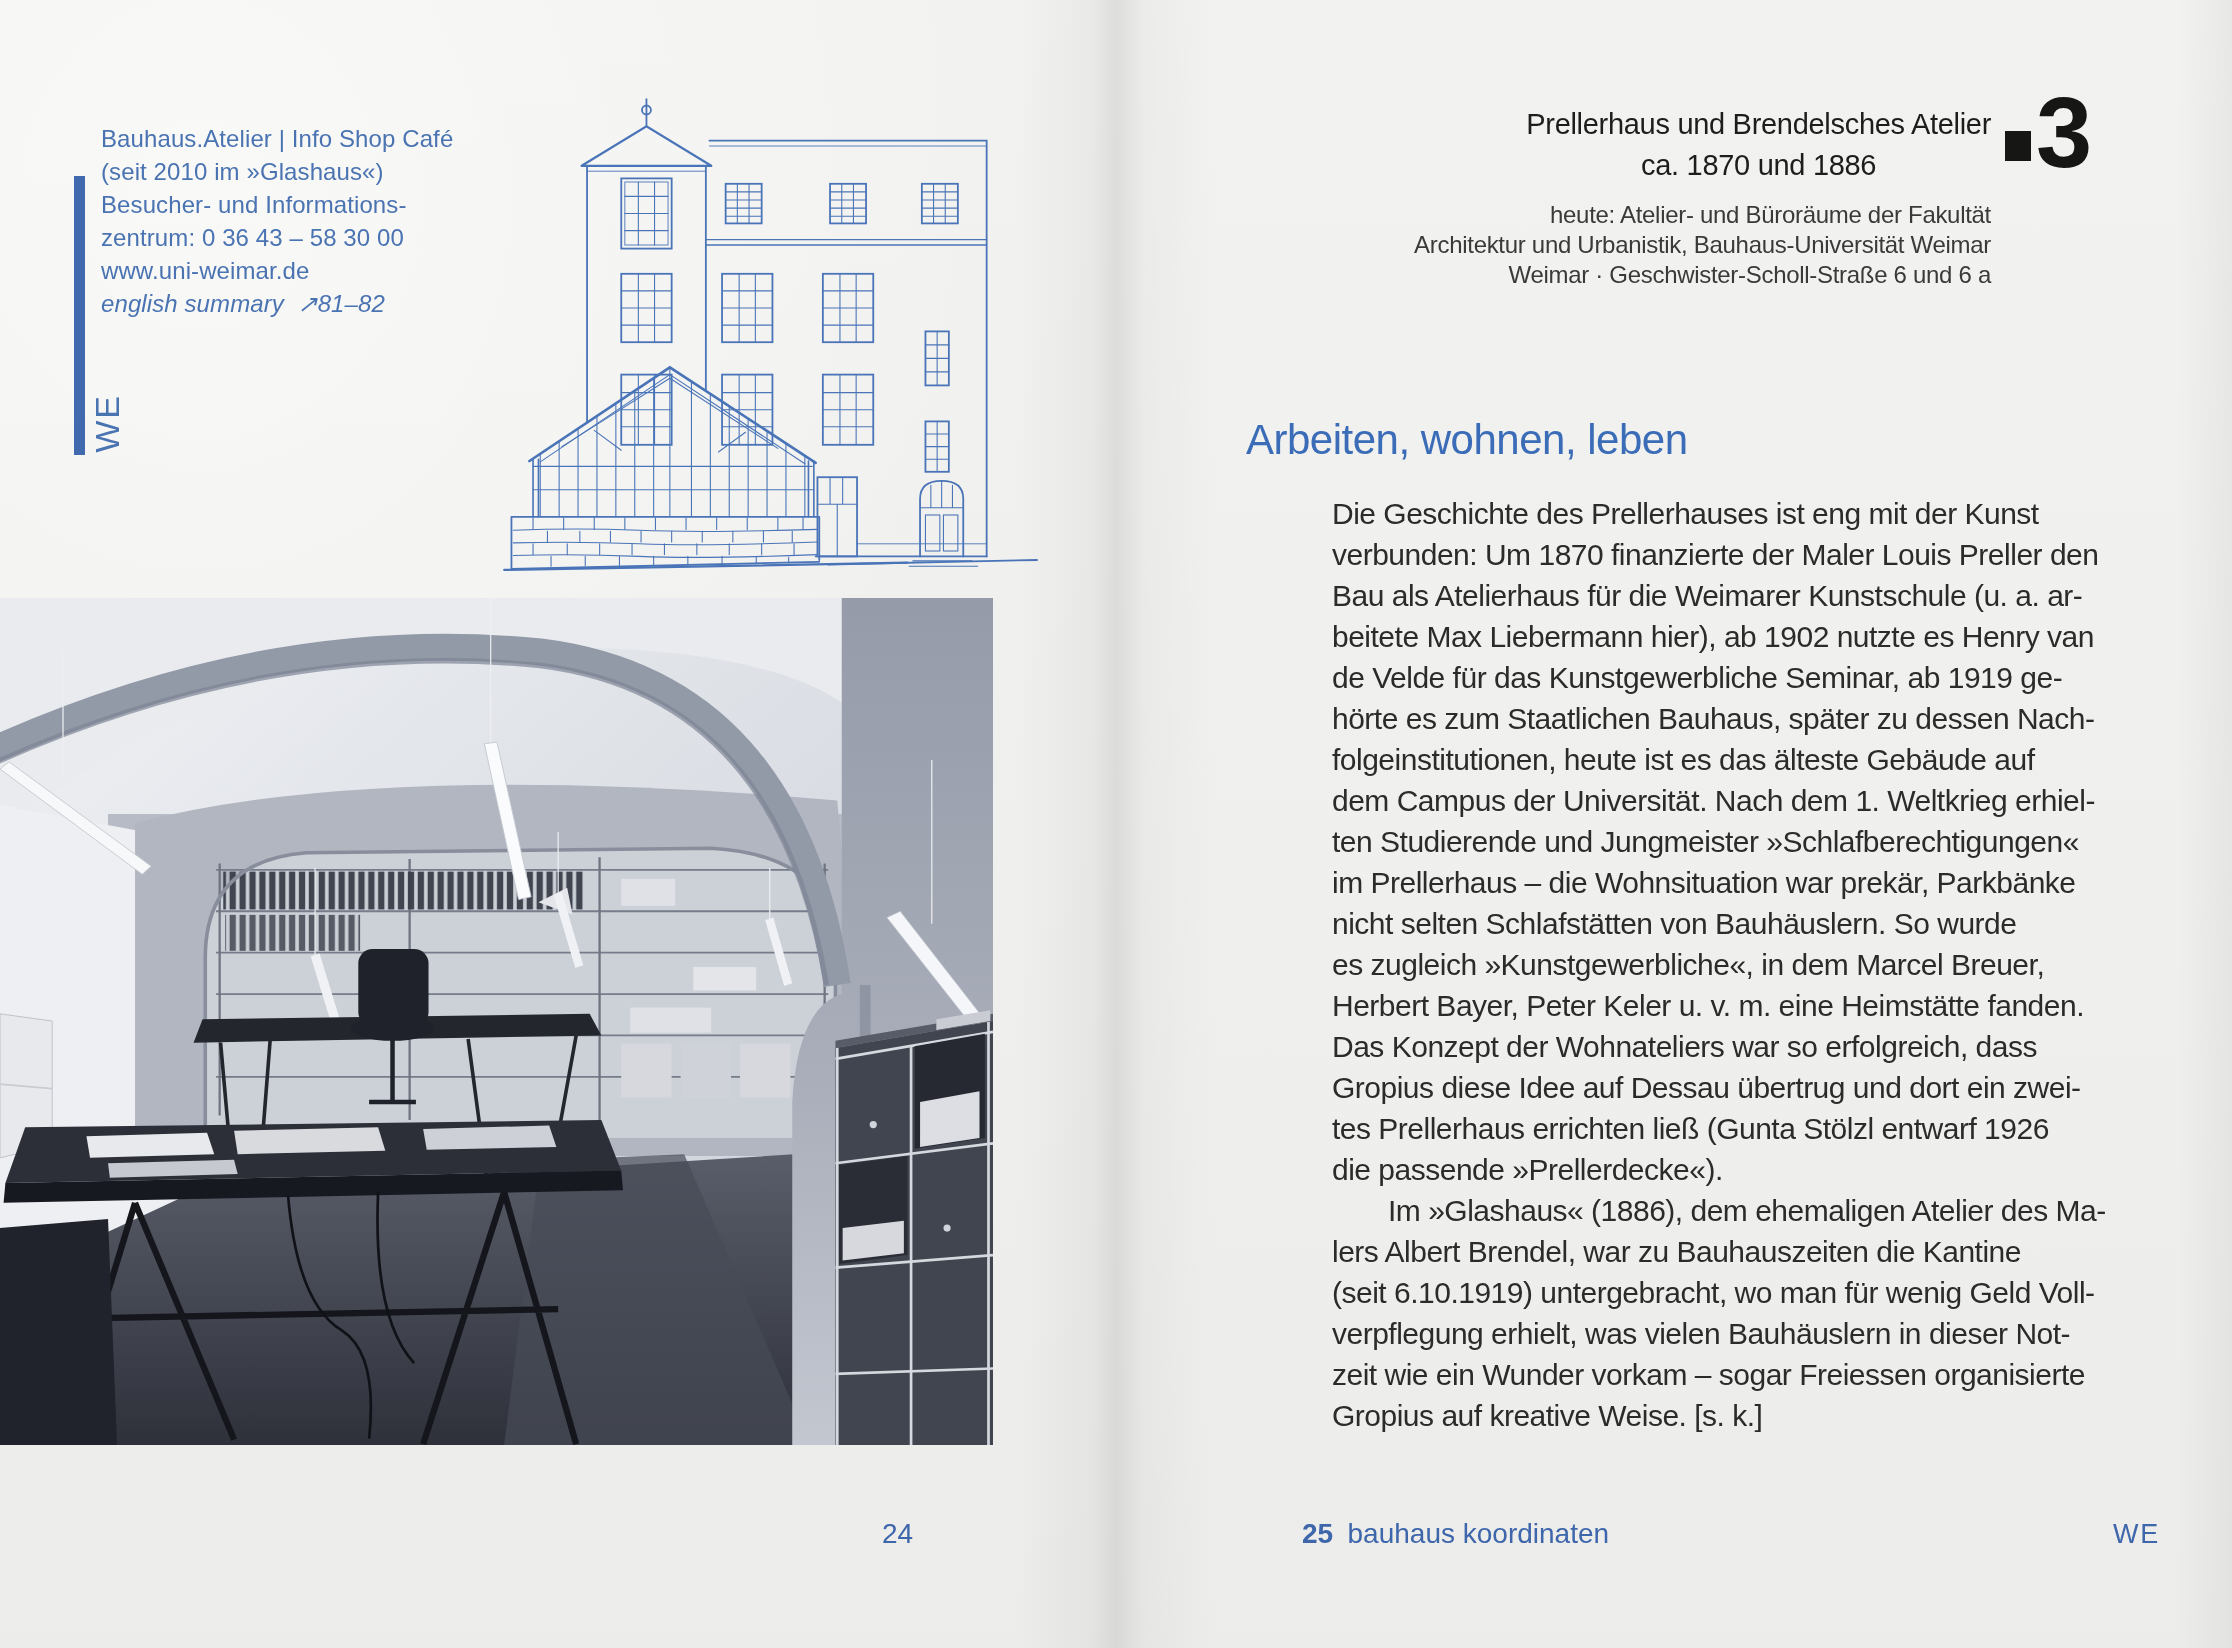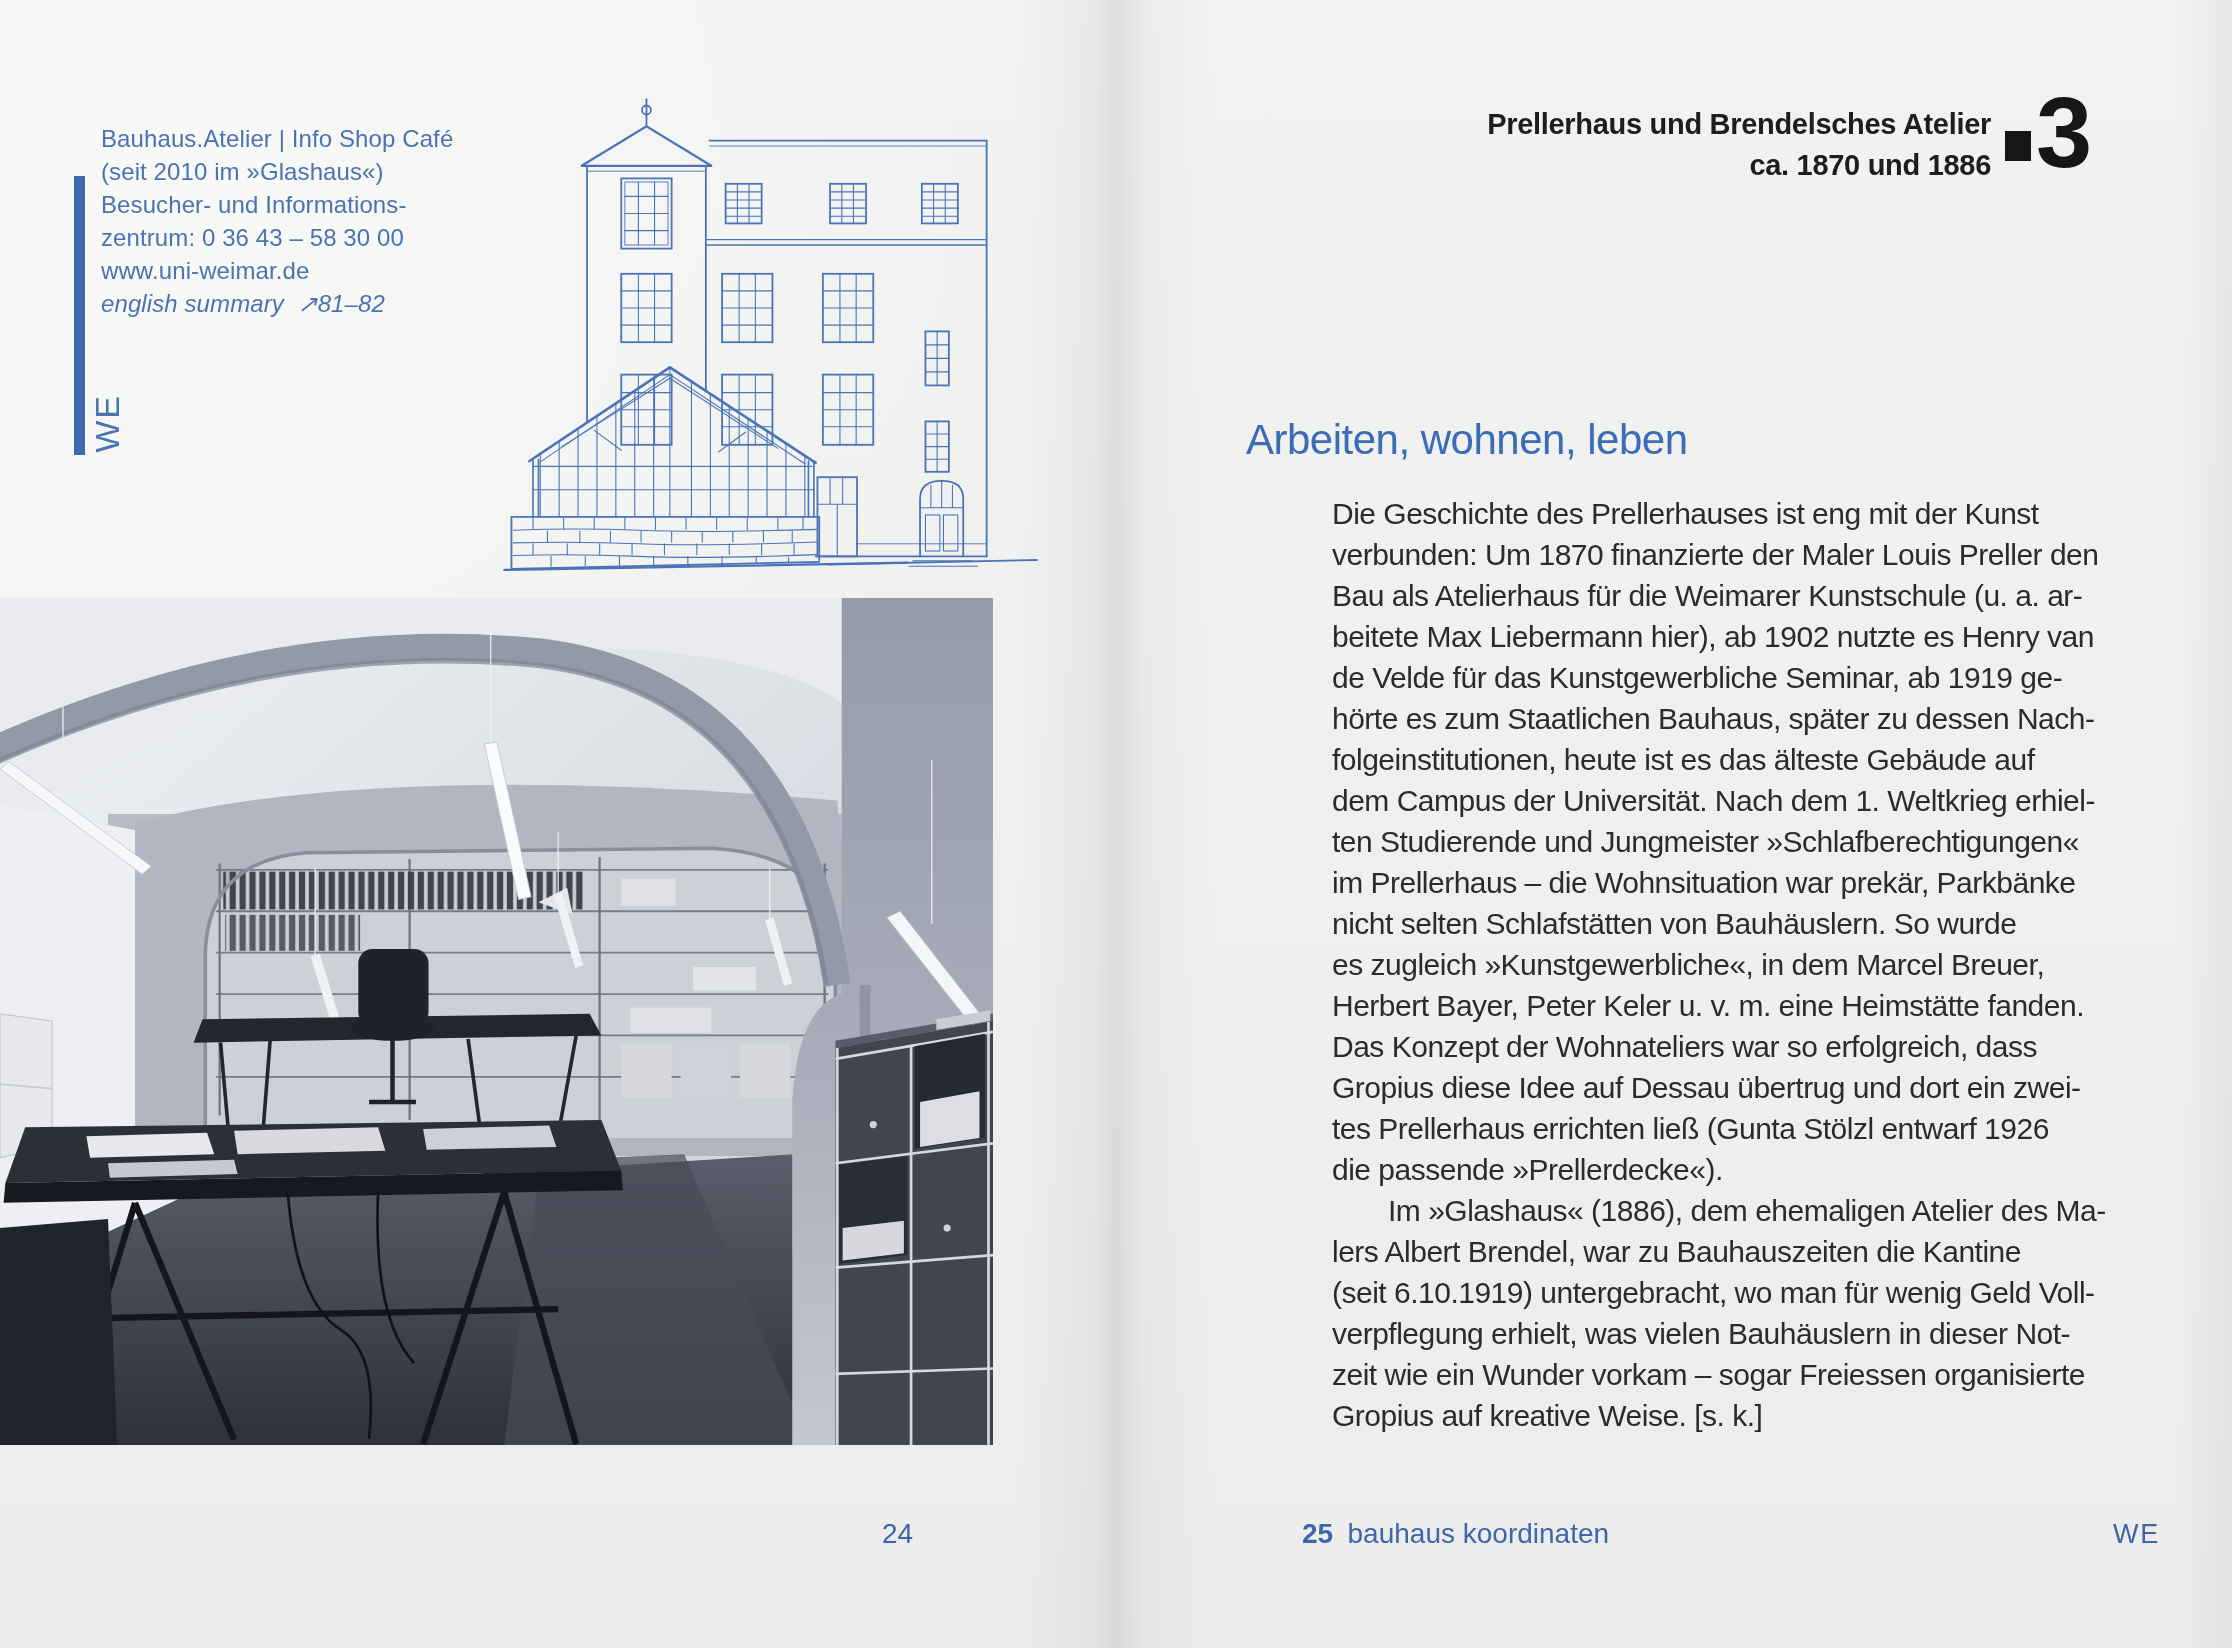--- a/index.html
+++ b/index.html
@@ -20,22 +20,22 @@
   .info-block .itl{font-style:italic;}
   .side-bar{position:absolute;left:74px;top:176px;width:10.8px;height:279px;background:#4169ad;}
   .side-code{position:absolute;left:76px;top:391px;width:63px;height:65px;display:flex;align-items:center;justify-content:center;}
   .side-code span{display:block;transform:rotate(-90deg);color:#4a73b2;font-size:34px;letter-spacing:1.8px;}
   .illustration{position:absolute;left:486px;top:74px;width:563px;height:504px;}
   .photo{position:absolute;left:0;top:598px;width:993px;height:847px;}
   .pagenum-left{position:absolute;left:882px;top:1518px;width:101px;text-align:left;
     color:#3e66ab;font-weight:400;font-size:28px;}
 
   
-  .chap-title{position:absolute;right:241px;top:104px;text-align:right;color:#1d1d1b;
-    font-weight:700;font-size:29px;line-height:41px;letter-spacing:-0.3px;}
+  .chap-title{position:absolute;right:241px;top:104px;text-align:center;color:#1d1d1b;
+    font-weight:400;font-size:29px;line-height:41px;letter-spacing:-0.3px;}
   .chap-info{position:absolute;right:241px;top:200px;text-align:right;color:#3a3a38;
     font-size:24px;line-height:30px;letter-spacing:-0.3px;}
   .chap-square{position:absolute;left:2005px;top:131px;width:26px;height:30px;background:#161614;}
   .chap-num{position:absolute;left:2036px;top:85px;color:#161614;font-weight:700;font-size:101px;line-height:94px;letter-spacing:-1.8px;}
   .section-heading{position:absolute;left:1246px;top:392px;color:#3b6cb7;font-size:42px;letter-spacing:-0.5px;margin-top:24px;}
   .body-col{position:absolute;left:1332px;top:493px;width:855px;color:#2b2b29;
     font-size:30px;line-height:41px;letter-spacing:-0.5px;}
   .body-col .ln{white-space:nowrap;}
   .body-col .indent{padding-left:56px;}
   .footer-right{position:absolute;left:1302px;top:1518px;color:#3e66ab;font-size:28px;display:flex;gap:14.4px;align-items:flex-start;}
@@ -248,20 +248,25 @@
   </svg>
 
   <div class="pagenum-left">24</div>
 
   <div class="chap-title">
     <div>Prellerhaus und Brendelsches Atelier</div>
     <div>ca. 1870 und 1886</div>
   </div>
   <div class="chap-square"></div>
   <div class="chap-num">3</div>
+  <div class="chap-info">
+    <div>heute: Atelier- und Büroräume der Fakultät</div>
+    <div>Architektur und Urbanistik, Bauhaus-Universität Weimar</div>
+    <div>Weimar · Geschwister-Scholl-Straße 6 und 6 a</div>
+  </div>
 
   <div class="section-heading">Arbeiten, wohnen, leben</div>
 
   <div class="body-col">
     <div class="ln">Die Geschichte des Prellerhauses ist eng mit der Kunst</div>
     <div class="ln">verbunden: Um 1870 finanzierte der Maler Louis Preller den</div>
     <div class="ln">Bau als Atelierhaus für die Weimarer Kunstschule (u. a. ar-</div>
     <div class="ln">beitete Max Liebermann hier), ab 1902 nutzte es Henry van</div>
     <div class="ln">de Velde für das Kunstgewerbliche Seminar, ab 1919 ge-</div>
     <div class="ln">hörte es zum Staatlichen Bauhaus, später zu dessen Nach-</div>

